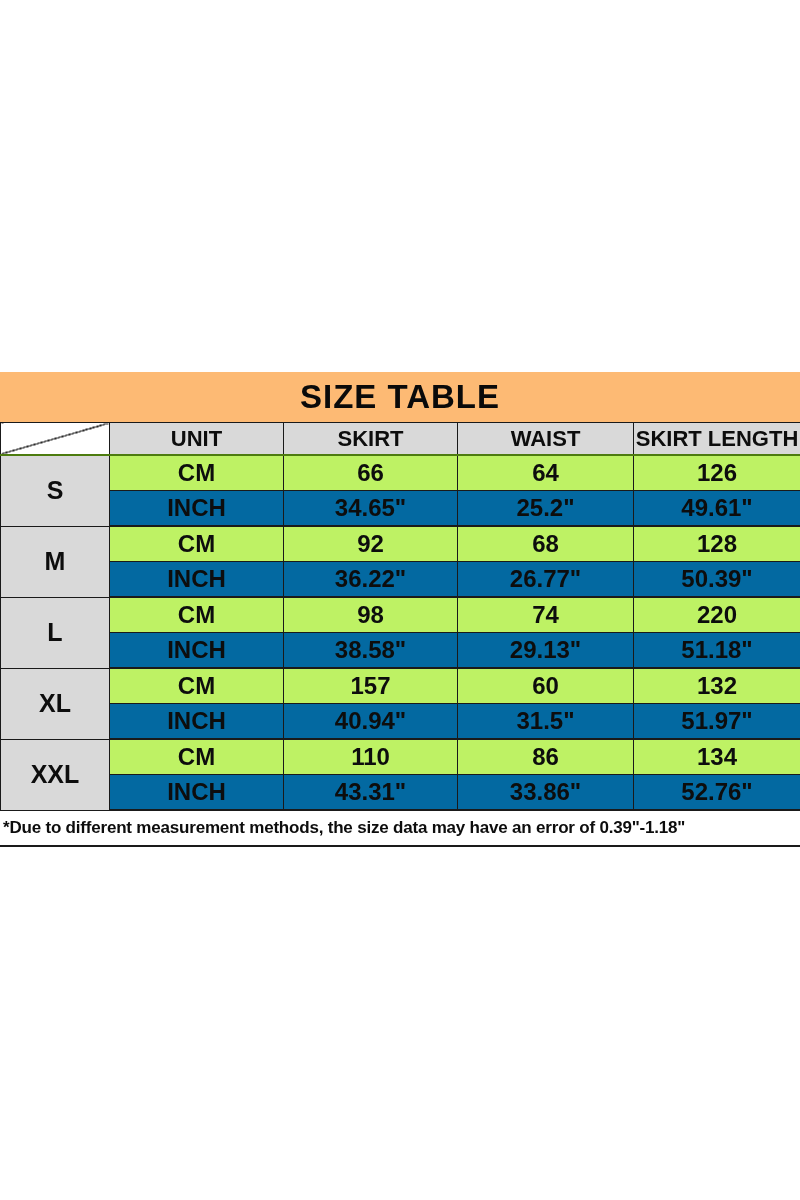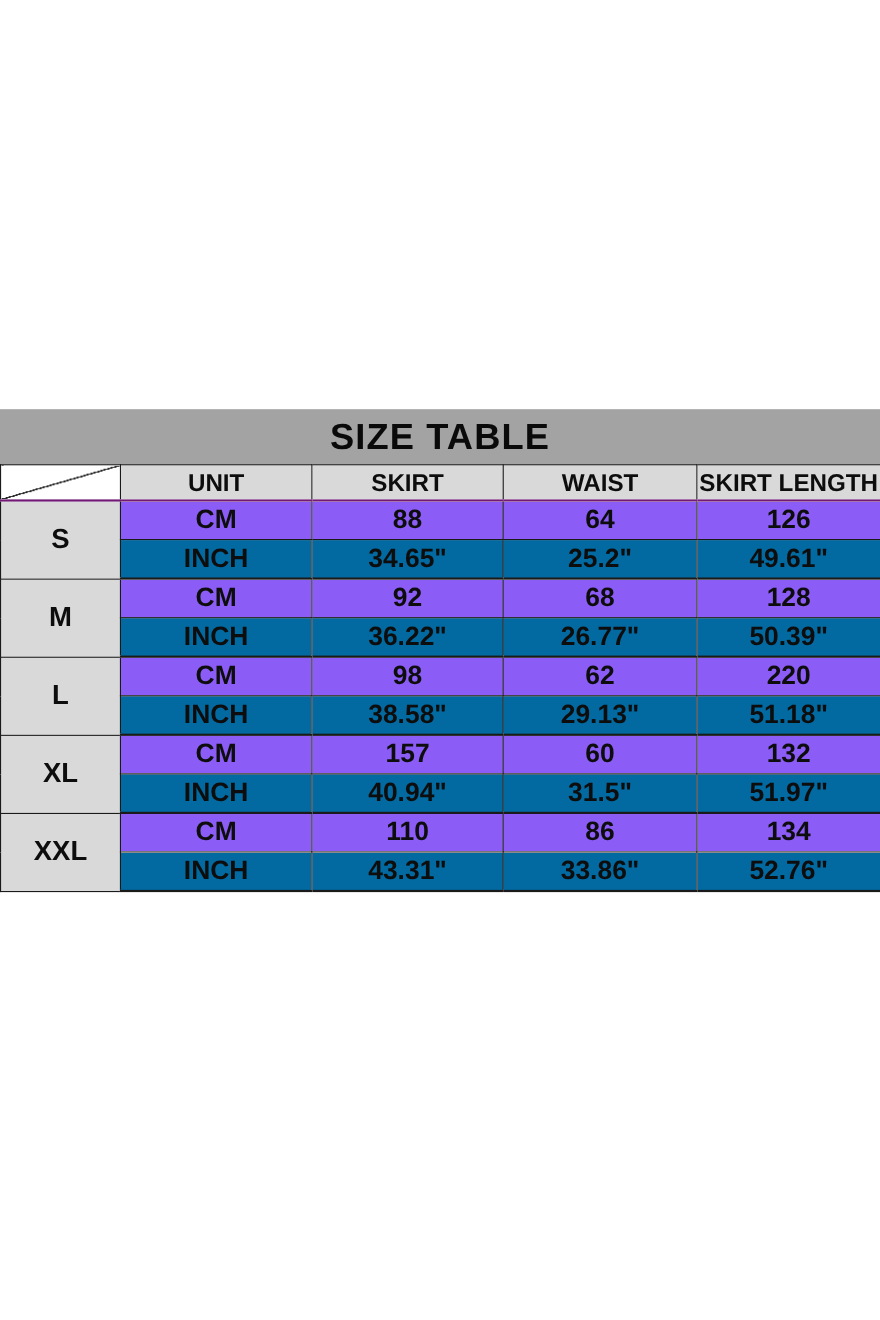--- a/index.html
+++ b/index.html
@@ -13,21 +13,21 @@
     overflow: hidden;
   }
   .content {
     position: absolute;
     top: 372px;
     left: 0;
     width: 800px;
   }
   .titlebar {
     height: 50px;
-    background: #a3a3a3;
+    background: #fdba74;
     display: flex;
     align-items: center;
     justify-content: center;
   }
   .titlebar span {
     font-weight: bold;
     font-size: 33px;
     letter-spacing: 1px;
     color: #0a0a0a;
   }
@@ -44,35 +44,35 @@
     font-size: 24px;
     padding: 0;
     height: 34px;
     overflow: hidden;
     white-space: nowrap;
   }
   .size-table thead th {
     background: #d9d9d9;
     font-size: 22px;
     height: 31px;
-    border-bottom: 2px solid #701a75;
+    border-bottom: 2px solid #4d7c0f;
   }
   .size-table thead th.diag {
     background-color: #ffffff;
     background-image: linear-gradient(to bottom right,
       rgba(0,0,0,0) calc(50% - 1.2px),
       #2a2a2a calc(50% - 1.2px),
       #2a2a2a calc(50% + 0.2px),
       rgba(0,0,0,0) calc(50% + 0.2px));
   }
   .size-table tbody th.size {
     background: #d9d9d9;
     font-size: 25px;
   }
-  .size-table tbody tr.row-cm td { background: #8b5cf6; }
+  .size-table tbody tr.row-cm td { background: #bef264; }
   .size-table tbody tr.row-inch td { background: #0369a1; }
   .size-table tbody tr.grp-end td,
   .size-table tbody tr.grp-end th { border-bottom: 2px solid #1a1a1a; }
   .footnote {
     height: 34px;
     display: flex;
     align-items: center;
     padding-left: 3px;
     border-bottom: 2px solid #1a1a1a;
     background: #ffffff;
@@ -108,21 +108,21 @@
           <th>UNIT</th>
           <th>SKIRT</th>
           <th>WAIST</th>
           <th>SKIRT LENGTH</th>
         </tr>
       </thead>
       <tbody>
         <tr class="row-cm">
           <th class="size" rowspan="2">S</th>
           <td>CM</td>
-          <td>88</td>
+          <td>66</td>
           <td>64</td>
           <td>126</td>
         </tr>
         <tr class="row-inch grp-end">
           <td>INCH</td>
           <td>34.65"</td>
           <td>25.2"</td>
           <td>49.61"</td>
         </tr>
 
@@ -137,21 +137,21 @@
           <td>INCH</td>
           <td>36.22"</td>
           <td>26.77"</td>
           <td>50.39"</td>
         </tr>
 
         <tr class="row-cm">
           <th class="size" rowspan="2">L</th>
           <td>CM</td>
           <td>98</td>
-          <td>62</td>
+          <td>74</td>
           <td>220</td>
         </tr>
         <tr class="row-inch grp-end">
           <td>INCH</td>
           <td>38.58"</td>
           <td>29.13"</td>
           <td>51.18"</td>
         </tr>
 
         <tr class="row-cm">
@@ -177,15 +177,18 @@
         </tr>
         <tr class="row-inch grp-end">
           <td>INCH</td>
           <td>43.31"</td>
           <td>33.86"</td>
           <td>52.76"</td>
         </tr>
       </tbody>
     </table>
 
+    <div class="footnote">
+      <span>*Due to different measurement methods, the size data may have an error of 0.39"-1.18"</span>
+    </div>
 
   </div>
 </div>
 
 </body></html>

